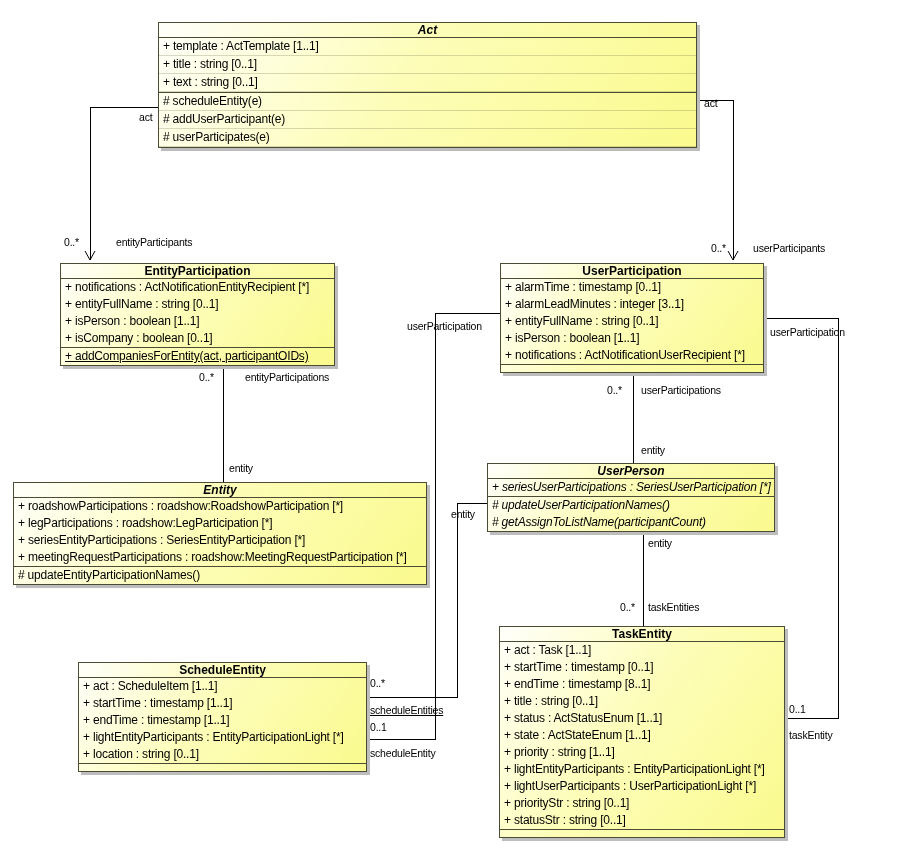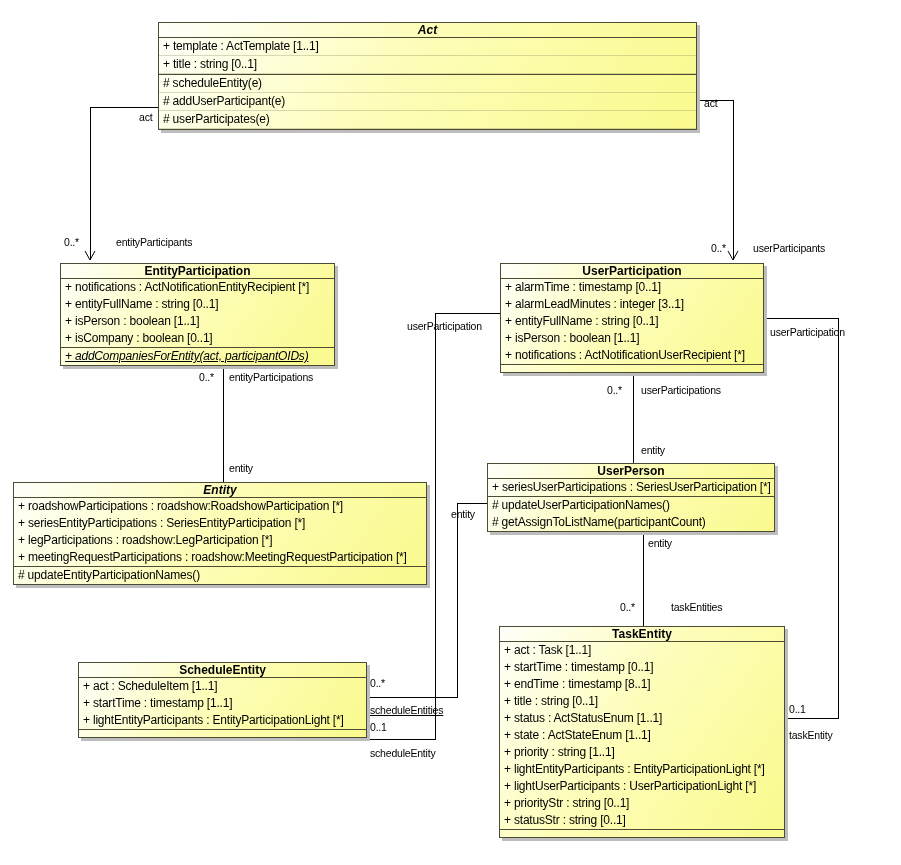--- a/index.html
+++ b/index.html
@@ -22,21 +22,21 @@
     border-bottom:1px solid #4c4c35;white-space:nowrap;overflow:hidden;
   }
   .uml-title.abstract{font-style:italic;}
   .compartment{width:100%;}
   .compartment.ops{border-top:1px solid #4c4c35;}
   .member{
     height:17px;line-height:17px;font-size:12px;letter-spacing:-0.2px;
     color:#000;padding:0 4px;white-space:nowrap;overflow:hidden;
   }
   .member.lined{border-bottom:1px solid rgba(125,125,85,0.30);}
-  .member.static{text-decoration:underline;font-style:italic;}
+  .member.static{text-decoration:underline;}
   .edge-label{
     position:absolute;font-size:10.5px;letter-spacing:-0.2px;color:#000;
     white-space:nowrap;line-height:12px;
   }
 </style>
 </head>
 <body>
 
 <div id="canvas">
   <svg id="wires" xmlns="http://www.w3.org/2000/svg">
@@ -51,42 +51,43 @@
       <polyline points="489,503 457,503 457,697 363,697"></polyline>
       <polyline points="761,318 838,318 838,718 781,718"></polyline>
     </svg>
 <div class="edge-label" style="left: 139px; top: 111px;">act</div>
     <div class="edge-label" style="left: 64px; top: 236px;">0..*</div>
     <div class="edge-label" style="left: 100px; top: 236px; margin-left: 16px;">entityParticipants</div>
     <div class="edge-label" style="left: 704px; top: 97px;">act</div>
     <div class="edge-label" style="left: 711px; top: 242px;">0..*</div>
     <div class="edge-label" style="left: 741px; top: 242px; padding-left: 12px;">userParticipants</div>
     <div class="edge-label" style="left: 199px; top: 371px;">0..*</div>
-    <div class="edge-label" style="left: 229px; top: 371px;">entityParticipations</div>
+    <div class="edge-label" style="left: 245px; top: 371px;">entityParticipations</div>
     <div class="edge-label" style="left: 229px; top: 462px;">entity</div>
     <div class="edge-label" style="left: 607px; top: 384px;">0..*</div>
     <div class="edge-label" style="left: 641px; top: 384px;">userParticipations</div>
     <div class="edge-label" style="left: 641px; top: 444px;">entity</div>
     <div class="edge-label" style="left: 648px; top: 537px;">entity</div>
     <div class="edge-label" style="left: 620px; top: 601px;">0..*</div>
-    <div class="edge-label" style="left: 671px; top: 601px;">taskEntities</div>
+    <div class="edge-label" style="left: 648px; top: 601px;">taskEntities</div>
     <div class="edge-label" style="left: 407px; top: 320px;">userParticipation</div>
     <div class="edge-label" style="left: 370px; top: 721px;">0..1</div>
     <div class="edge-label" style="left: 370px; top: 747px;">scheduleEntity</div>
     <div class="edge-label" style="left: 451px; top: 508px;">entity</div>
     <div class="edge-label" style="left: 370px; top: 677px;">0..*</div>
     <div class="edge-label" style="left: 370px; top: 704px; text-decoration: underline;">scheduleEntities</div>
     <div class="edge-label" style="left: 770px; top: 326px;">userParticipation</div>
     <div class="edge-label" style="left: 789px; top: 703px;">0..1</div>
     <div class="edge-label" style="left: 789px; top: 729px;">taskEntity</div>
     <div class="uml-class" style="left: 158px; top: 22px; width: 537px;">
       <div class="uml-title abstract">Act</div>
       <div class="compartment attrs">
         <div class="member lined">+ template : ActTemplate [1..1]</div>
         <div class="member lined">+ title : string [0..1]</div>
+        <div class="member lined">+ text : string [0..1]</div>
       </div>
       <div class="compartment ops">
         <div class="member lined"># scheduleEntity(e)</div>
         <div class="member lined"># addUserParticipant(e)</div>
         <div class="member lined"># userParticipates(e)</div>
       </div>
     </div>
     <div class="uml-class" style="left: 60px; top: 263px; width: 273px;">
       <div class="uml-title">EntityParticipation</div>
       <div class="compartment attrs">
@@ -107,44 +108,46 @@
         <div class="member">+ entityFullName : string [0..1]</div>
         <div class="member">+ isPerson : boolean [1..1]</div>
         <div class="member">+ notifications : ActNotificationUserRecipient [*]</div>
       </div>
       <div class="compartment ops" style="height: 7px;"></div>
     </div>
     <div class="uml-class" style="left: 13px; top: 482px; width: 412px;">
       <div class="uml-title abstract">Entity</div>
       <div class="compartment attrs">
         <div class="member">+ roadshowParticipations : roadshow:RoadshowParticipation [*]</div>
+        <div class="member">+ legParticipations : roadshow:LegParticipation [*]</div>
         <div class="member">+ seriesEntityParticipations : SeriesEntityParticipation [*]</div>
-        <div class="member">+ legParticipations : roadshow:LegParticipation [*]</div>
         <div class="member">+ meetingRequestParticipations : roadshow:MeetingRequestParticipation [*]</div>
       </div>
       <div class="compartment ops">
         <div class="member"># updateEntityParticipationNames()</div>
       </div>
     </div>
-    <div class="uml-class" style="left: 487px; top: 463px; width: 286px;">
+    <div class="uml-class" style="left: 487px; top: 463px; width: 286px; font-style: italic;">
       <div class="uml-title">UserPerson</div>
       <div class="compartment attrs">
         <div class="member">+ seriesUserParticipations : SeriesUserParticipation [*]</div>
       </div>
       <div class="compartment ops">
         <div class="member"># updateUserParticipationNames()</div>
         <div class="member"># getAssignToListName(participantCount)</div>
       </div>
     </div>
     <div class="uml-class" style="left: 78px; top: 662px; width: 287px;">
       <div class="uml-title">ScheduleEntity</div>
       <div class="compartment attrs">
         <div class="member">+ act : ScheduleItem [1..1]</div>
         <div class="member">+ startTime : timestamp [1..1]</div>
+        <div class="member">+ endTime : timestamp [1..1]</div>
         <div class="member">+ lightEntityParticipants : EntityParticipationLight [*]</div>
+        <div class="member">+ location : string [0..1]</div>
       </div>
       <div class="compartment ops" style="height: 7px;"></div>
     </div>
     <div class="uml-class" style="left: 499px; top: 626px; width: 284px;">
       <div class="uml-title">TaskEntity</div>
       <div class="compartment attrs">
         <div class="member">+ act : Task [1..1]</div>
         <div class="member">+ startTime : timestamp [0..1]</div>
         <div class="member">+ endTime : timestamp [8..1]</div>
         <div class="member">+ title : string [0..1]</div>

